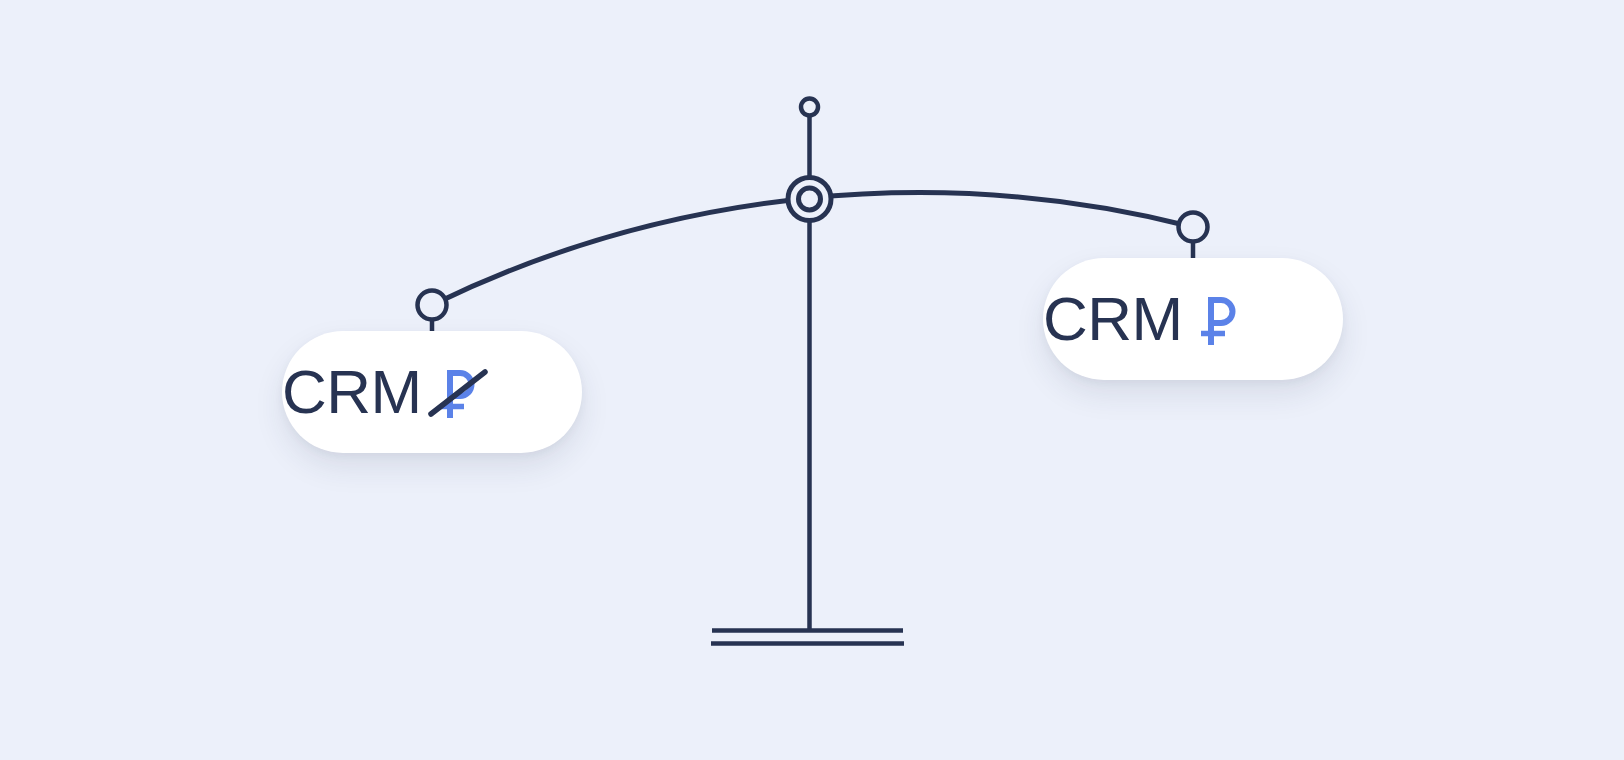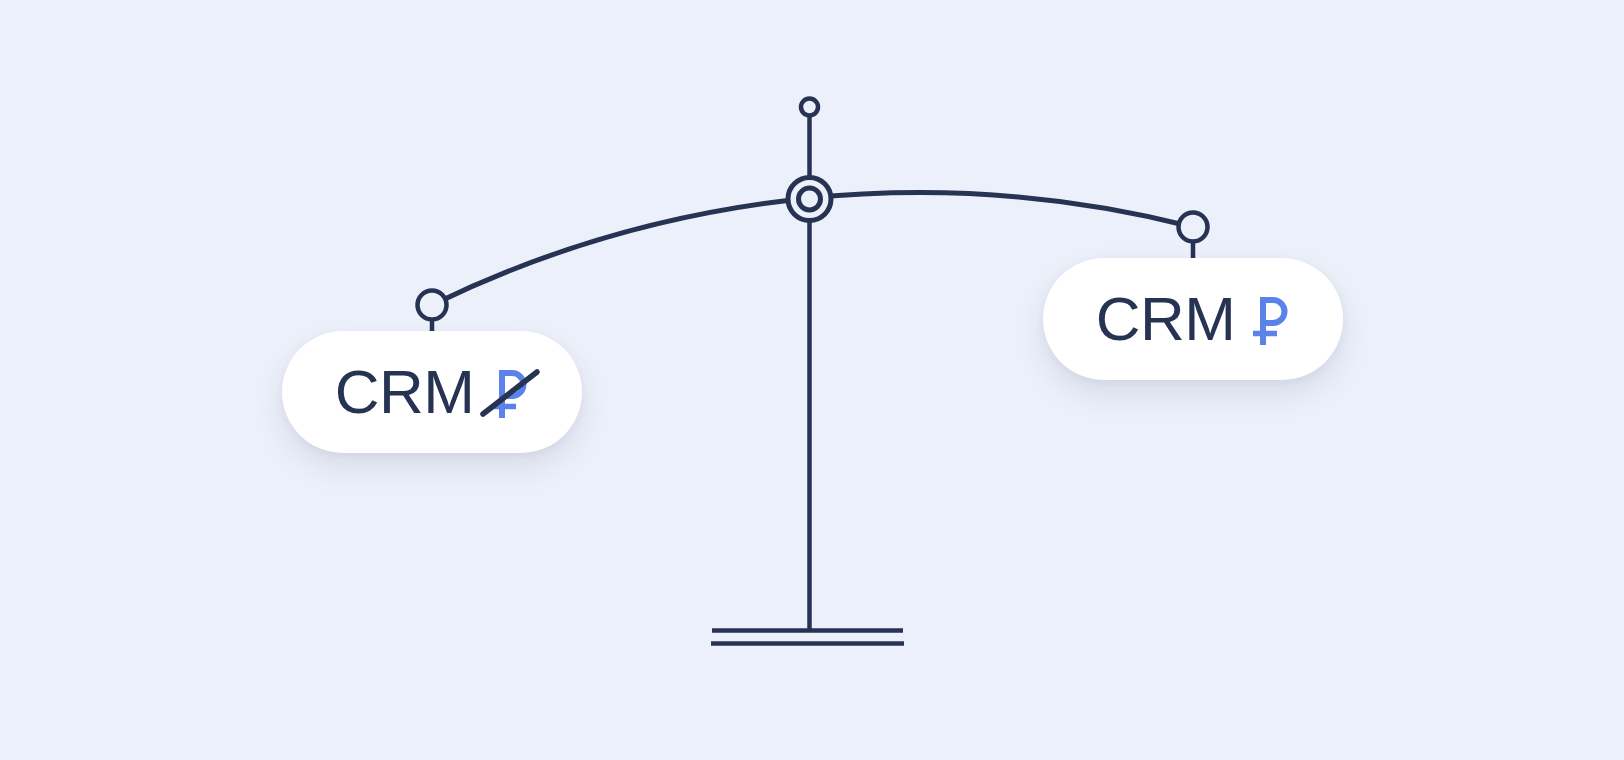--- a/index.html
+++ b/index.html
@@ -24,21 +24,21 @@
     width:1624px;height:760px;
     display:block;
   }
   .ln{stroke:var(--navy);fill:none;}
   .ring{stroke:var(--navy);fill:var(--bg);}
   .pill{
     position:absolute;
     width:300px;height:122px;
     background:var(--pill);
     border-radius:61px;
-    display:flex;align-items:center;justify-content:center;
+    display:flex;align-items:center;
     gap:17px;
     box-shadow:0 14px 30px rgba(39,51,82,0.10), 0 3px 8px rgba(39,51,82,0.05);
   }
   .pill-left{left:282px;top:331px;}
   .pill-right{left:1043px;top:258px;}
   .pill-label{
     font-size:62px;
     font-weight:500;
     letter-spacing:-0.5px;
     color:var(--navy);

